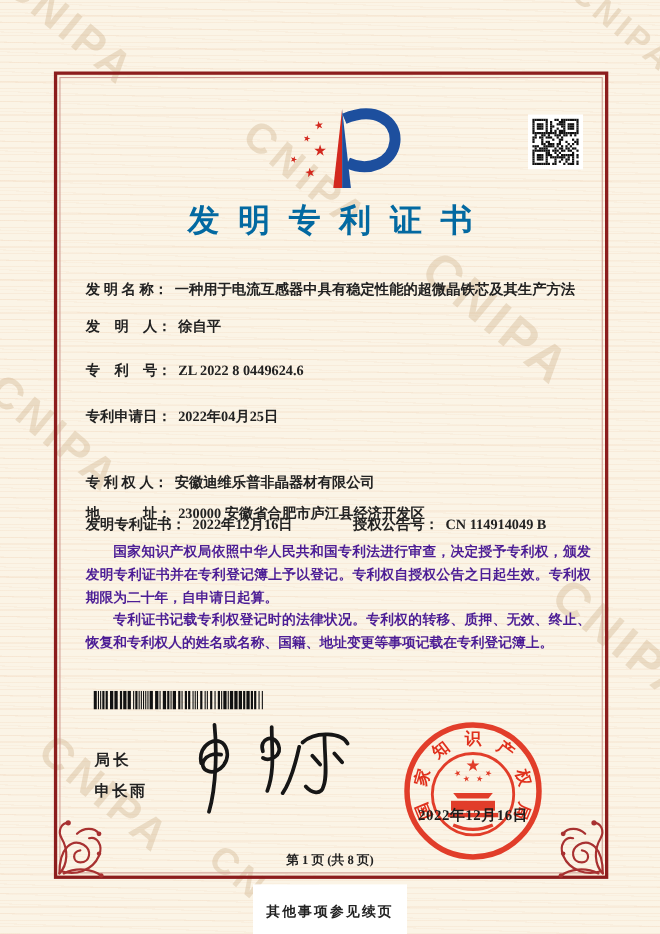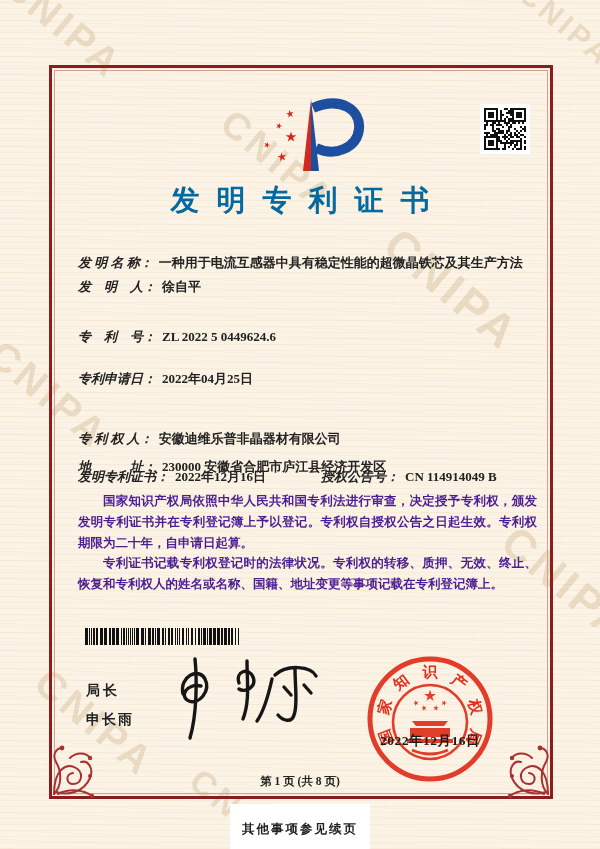--- a/index.html
+++ b/index.html
@@ -19,21 +19,21 @@
       border:3px solid #8c1d1d;z-index:2;box-sizing:border-box;}
   .frame-inner{position:absolute;inset:2px;border:1px solid #d2a096;}
   .content{position:absolute;inset:0;z-index:3;color:#222;}
   .cert-no{position:absolute;left:78px;top:101px;font-size:13.5px;font-weight:600;letter-spacing:1px;}
   .logo{position:absolute;left:249px;top:95px;}
   .title{position:absolute;left:0;top:181px;width:100%;text-align:center;
       font-size:29px;font-weight:700;letter-spacing:17px;padding-left:17px;box-sizing:border-box;color:#0369a1;}
   .qr{position:absolute;left:480px;top:104px;width:50px;height:50px;background:#fff;}
   .fields{position:absolute;left:78px;top:0;width:460px;}
   .frow{position:absolute;left:0;font-size:13px;font-weight:600;white-space:nowrap;}
-  .flabel{display:inline-block;font-style:italic;}
+  .flabel{display:inline-block;}
   .fvalue{margin-left:6px;}
   .fpair2{position:absolute;left:243px;top:0;text-align:right;}
   .paras{position:absolute;left:78px;top:491px;width:459px;font-size:12.5px;
       font-weight:600;line-height:1.66;color:#4c1d95;text-align:justify;}
   .paras p{margin:0;text-indent:2em;}
   .barcode{position:absolute;left:85px;top:628px;}
   .signer-title{position:absolute;left:86px;top:682px;font-size:14px;font-weight:700;letter-spacing:3px;text-align:center;}
   .signer-name{position:absolute;left:86px;top:711px;font-size:14px;font-weight:700;letter-spacing:2px;}
   .signature{position:absolute;left:165px;top:652px;}
   .seal{position:absolute;left:364px;top:653px;width:132px;height:132px;z-index:4;}
@@ -364,25 +364,25 @@
         <rect x="40" y="44" w="2" width="2" height="2" fill="#111"></rect>
         <rect x="44" y="44" w="2" width="2" height="2" fill="#111"></rect>
       </svg>
 
     <div class="title">发明专利证书</div>
 
     <div class="fields">
       <div class="frow" style="top:254px;">
         <span class="flabel">发 明 名 称：</span><span class="fvalue">一种用于电流互感器中具有稳定性能的超微晶铁芯及其生产方法</span>
       </div>
-      <div class="frow" style="top:278px;">
+      <div class="frow" style="top:288px;">
         <span class="flabel">发　明　人：</span><span class="fvalue">徐自平</span>
       </div>
       <div class="frow" style="top:328px;">
-        <span class="flabel">专　利　号：</span><span class="fvalue">ZL 2022 5 0449624.6</span>
+        <span class="flabel">专　利　号：</span><span class="fvalue">ZL 2022 8 0449624.6</span>
       </div>
       <div class="frow" style="top:370px;">
         <span class="flabel">专利申请日：</span><span class="fvalue">2022年04月25日</span>
       </div>
       <div class="frow" style="top:397px;margin-top:33px;">
         <span class="flabel">专 利 权 人：</span><span class="fvalue">安徽迪维乐普非晶器材有限公司</span>
       </div>
       <div class="frow" style="top:458px;">
         <span class="flabel">地　　　址：</span><span class="fvalue">230000 安徽省合肥市庐江县经济开发区</span>
       </div>

